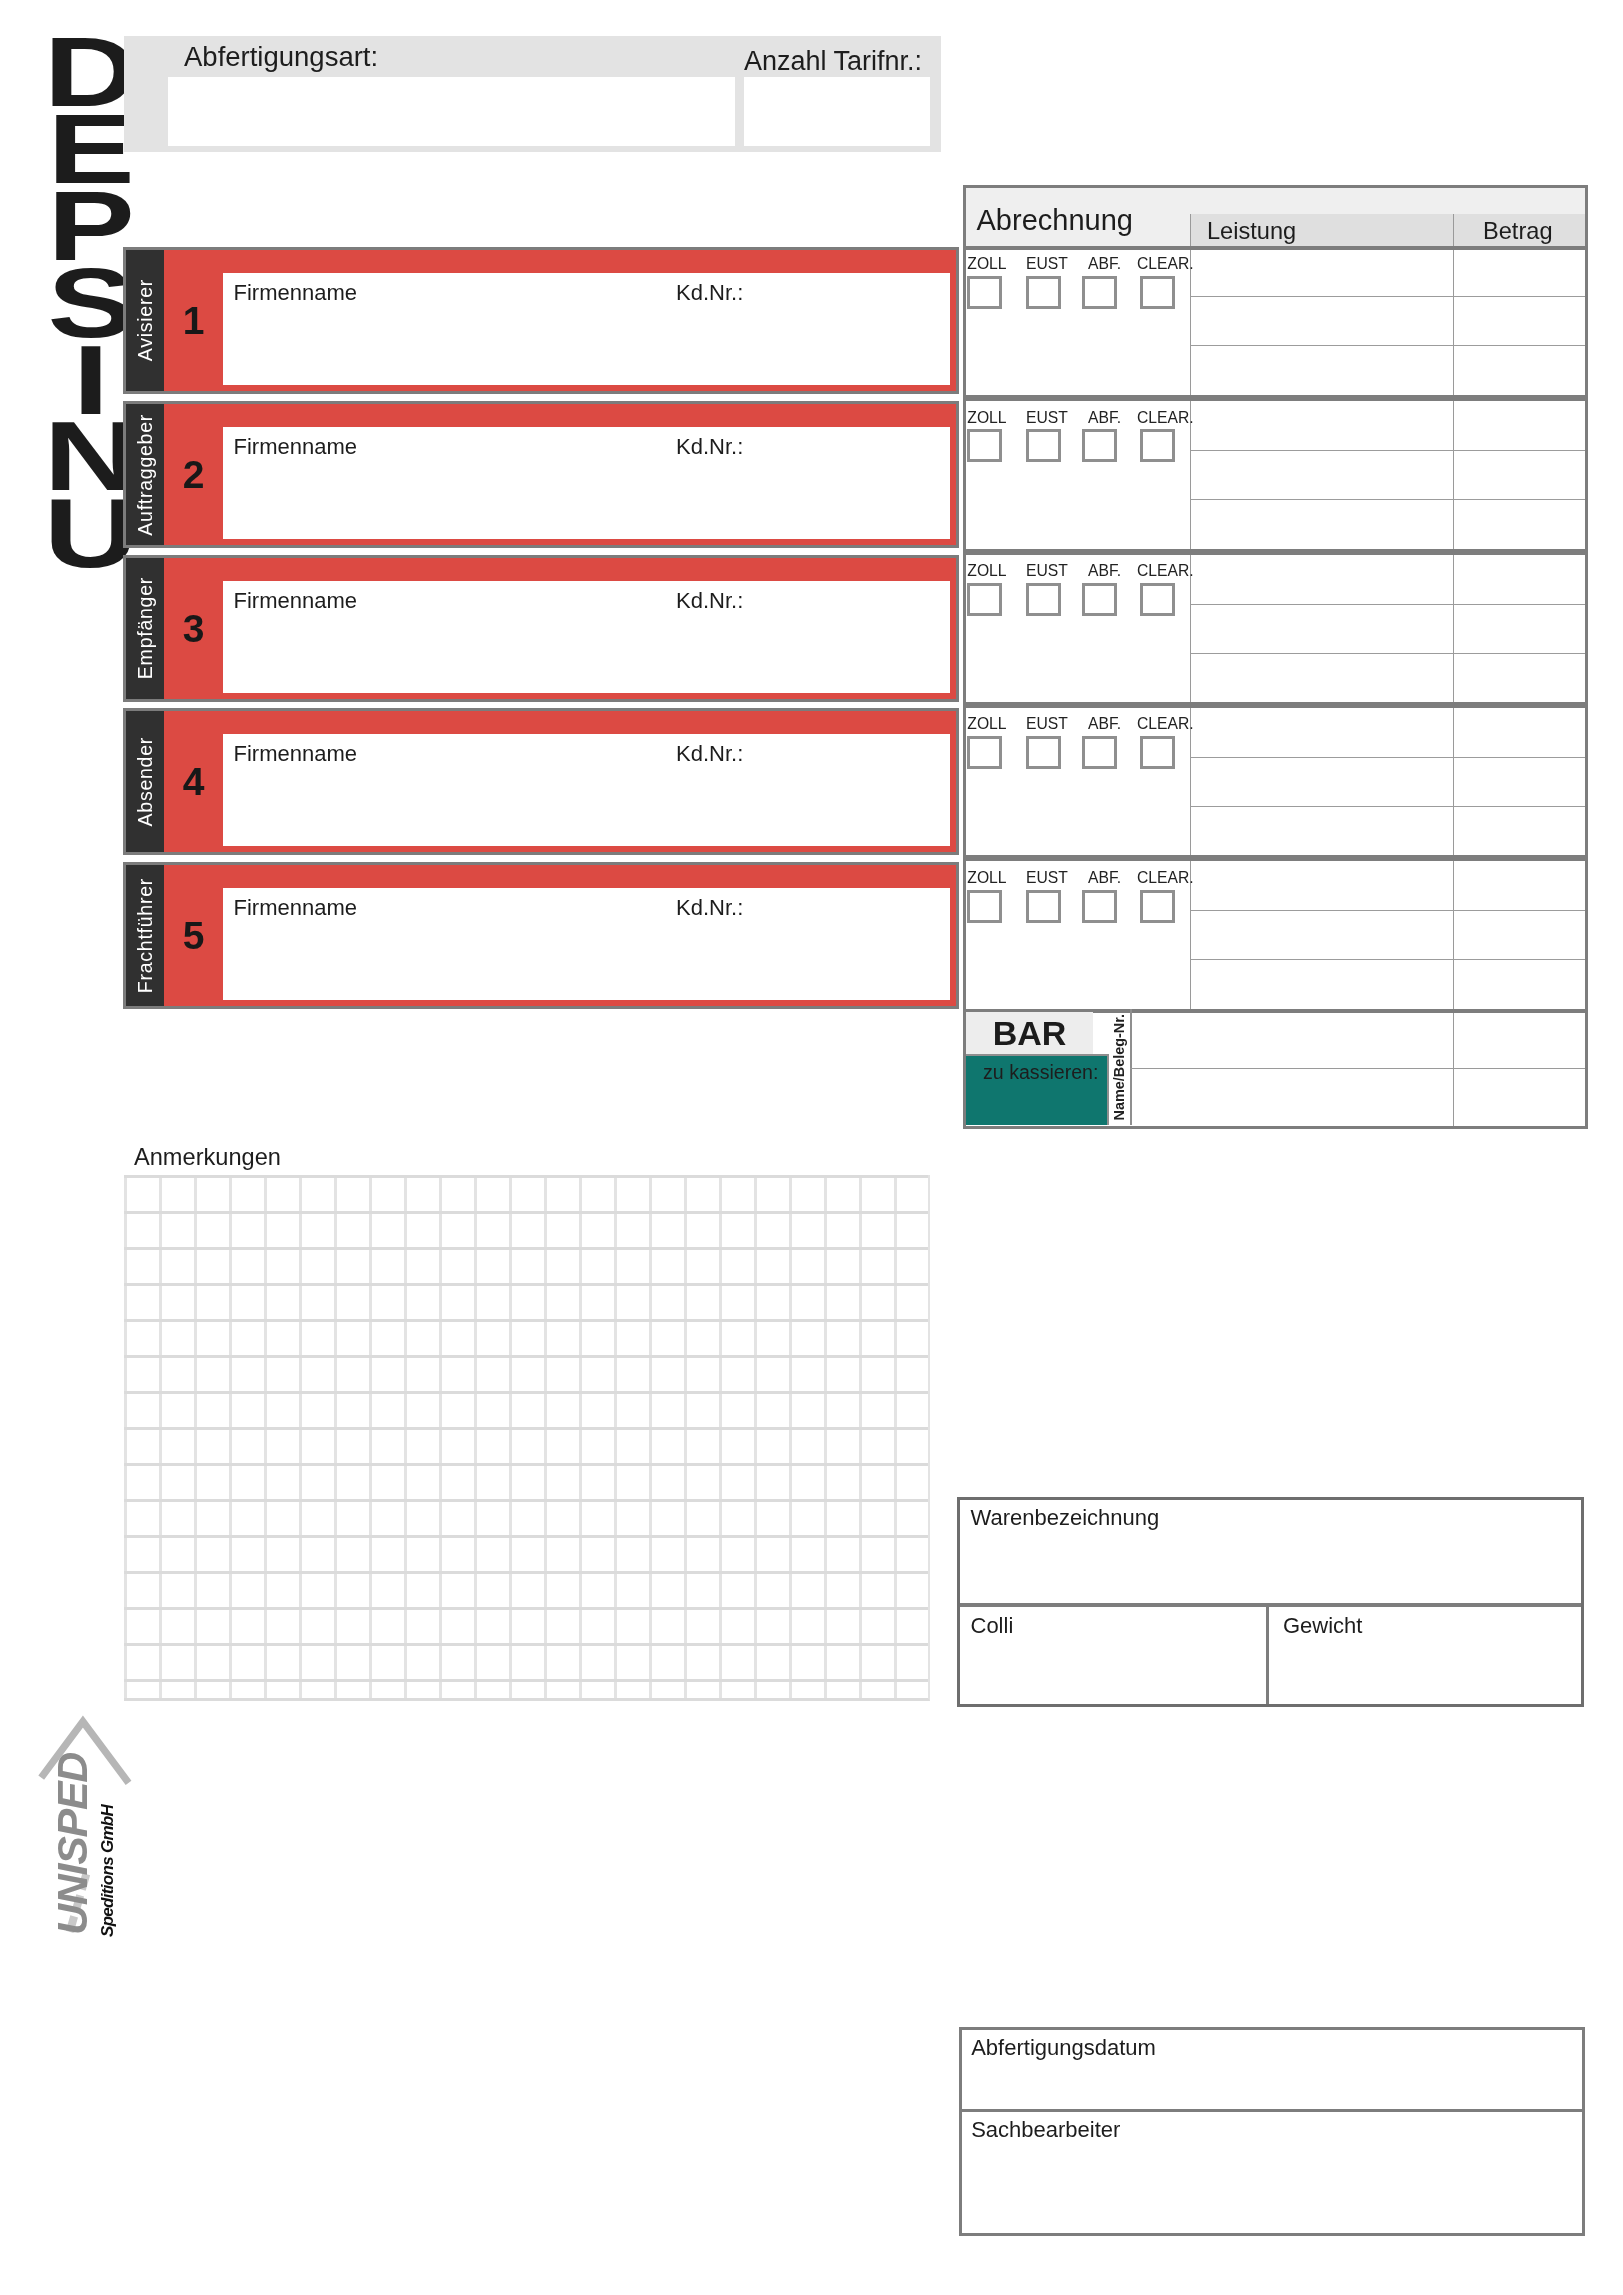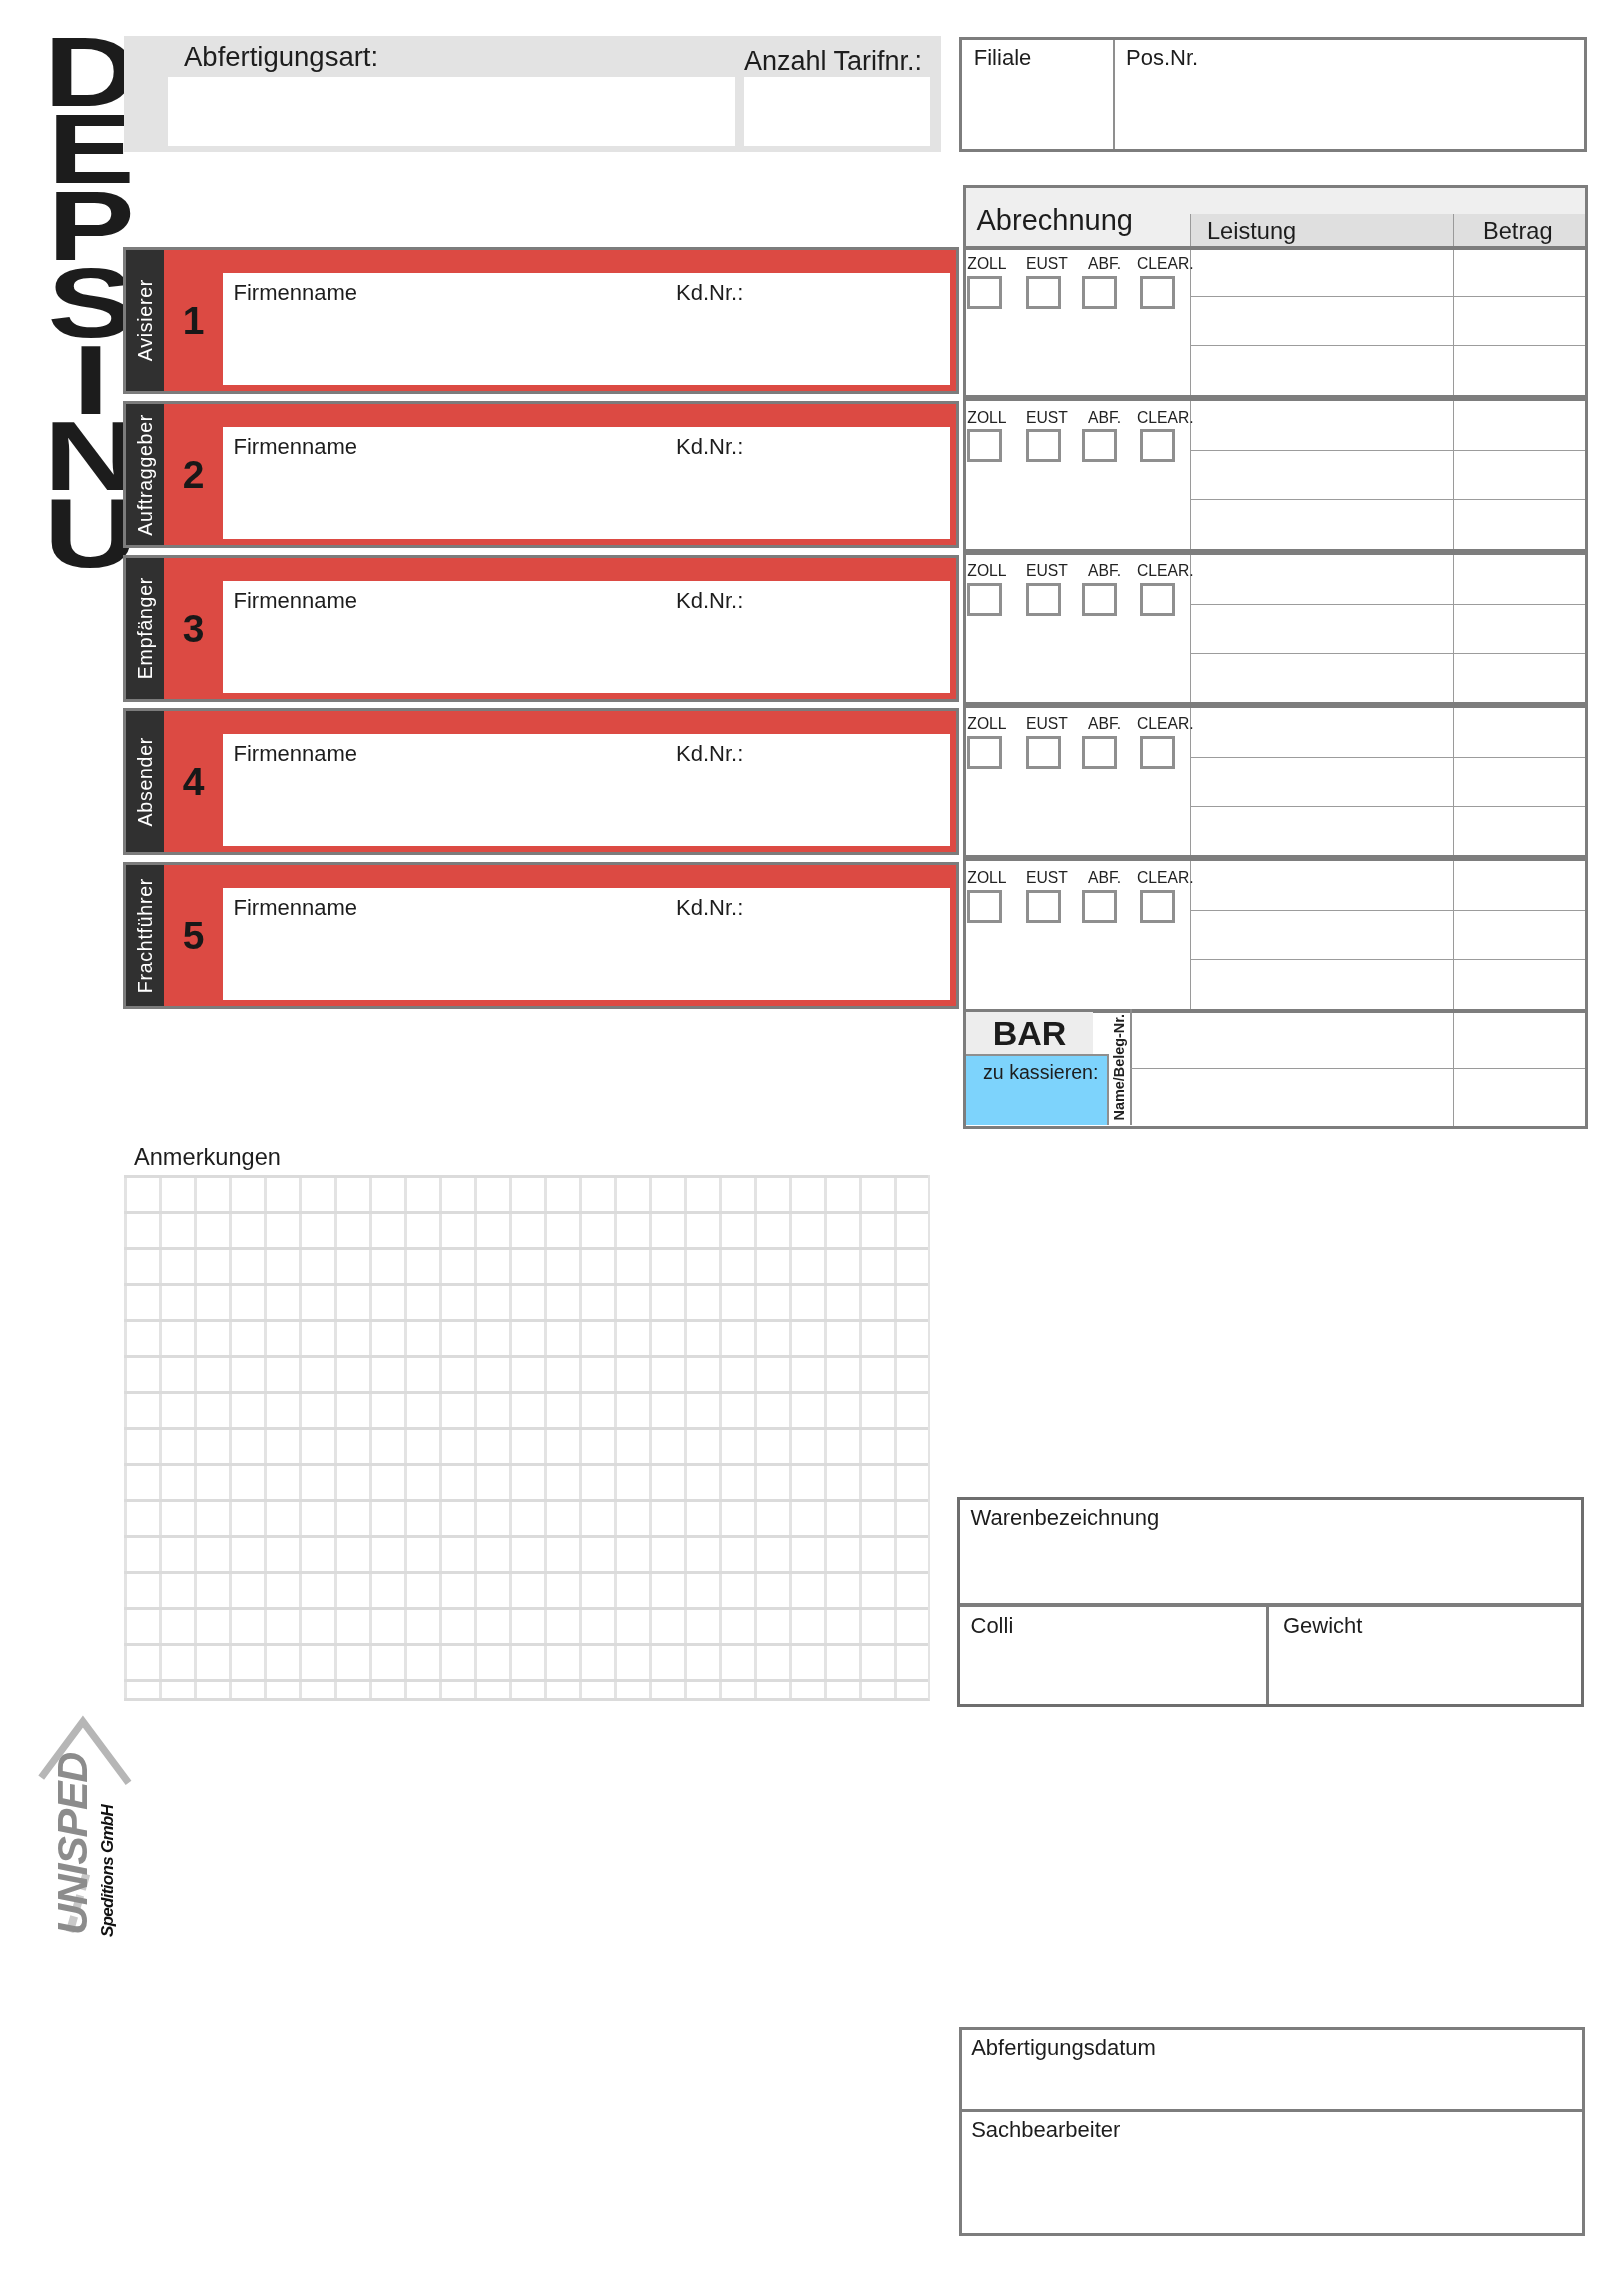--- a/index.html
+++ b/index.html
@@ -49,21 +49,21 @@
   #betrag-lbl{left:517px;top:30px;font-size:23.6px;}
   .vline{position:absolute;background:#9a9a9a;width:1.3px;}
   .hline{position:absolute;background:#9c9c9c;height:1.3px;}
   .sepbar{position:absolute;left:0;width:100%;background:#7d7d7d;}
   .cb-label{position:absolute;font-size:15.7px;color:#222;white-space:nowrap;}
   .cb-box{position:absolute;width:29.4px;height:27px;border:3.9px solid #8f8f8f;background:#fff;}
 
   
   #bar-box{position:absolute;left:0;top:824px;width:127px;height:42px;background:#ededed;
            display:flex;align-items:center;justify-content:center;font-size:34px;font-weight:bold;}
-  #zk-box{position:absolute;left:0;top:866px;width:141px;height:69px;background:#7dd3fc;
+  #zk-box{position:absolute;left:0;top:866px;width:141px;height:69px;background:#0f766e;
           border-top:2.6px solid #8f8f8f;border-right:2.6px solid #8f8f8f;}
   #zk-lbl{left:17px;top:5.2px;font-size:19.6px;}
   #nb-col{position:absolute;left:143px;top:821px;width:20px;height:116px;
           display:flex;align-items:center;justify-content:center;}
   #nb-col .vtext{font-size:14.4px;font-weight:bold;color:#222;}
   #nb-vline{position:absolute;left:164px;top:821px;width:2px;height:116px;background:#8f8f8f;}
   #nb-hline{position:absolute;left:164px;top:880px;width:455px;height:1.3px;background:#9a9a9a;}
 
   
   #anmerk-lbl{left:134px;top:1144px;font-size:23.6px;}
@@ -107,27 +107,20 @@
       <div class="brand-letter" style="top: 384px;">N</div>
       <div class="brand-letter" style="top: 461px;">U</div>
     </div>
 
   <div class="abs" id="hdr-gray"></div>
   <div class="lbl" id="abfert-lbl">Abfertigungsart:</div>
   <div class="abs" id="abfert-input"></div>
   <div class="lbl" id="anzahl-lbl">Anzahl Tarifnr.:</div>
   <div class="abs" id="anzahl-input"></div>
 
-  <div class="abs" id="filiale-box">
-    <div id="filiale-div"></div>
-    <div class="lbl" id="filiale-lbl">Filiale</div>
-    <div class="lbl" id="posnr-lbl">Pos.Nr.</div>
-    <div class="fillarea" style="left:0;top:33px;width:151px;bottom:0;"></div>
-    <div class="fillarea" style="left:153px;top:33px;right:0;bottom:0;"></div>
-  </div>
 
   <div class="party" style="top:247px;">
     <div class="band">
         <span class="vtext">Avisierer</span>
       </div>
     <div class="num">1</div>
     <div class="inner">
       <div class="lbl firmen">Firmenname</div>
       <div class="lbl kdnr">Kd.Nr.:</div>
     </div>

